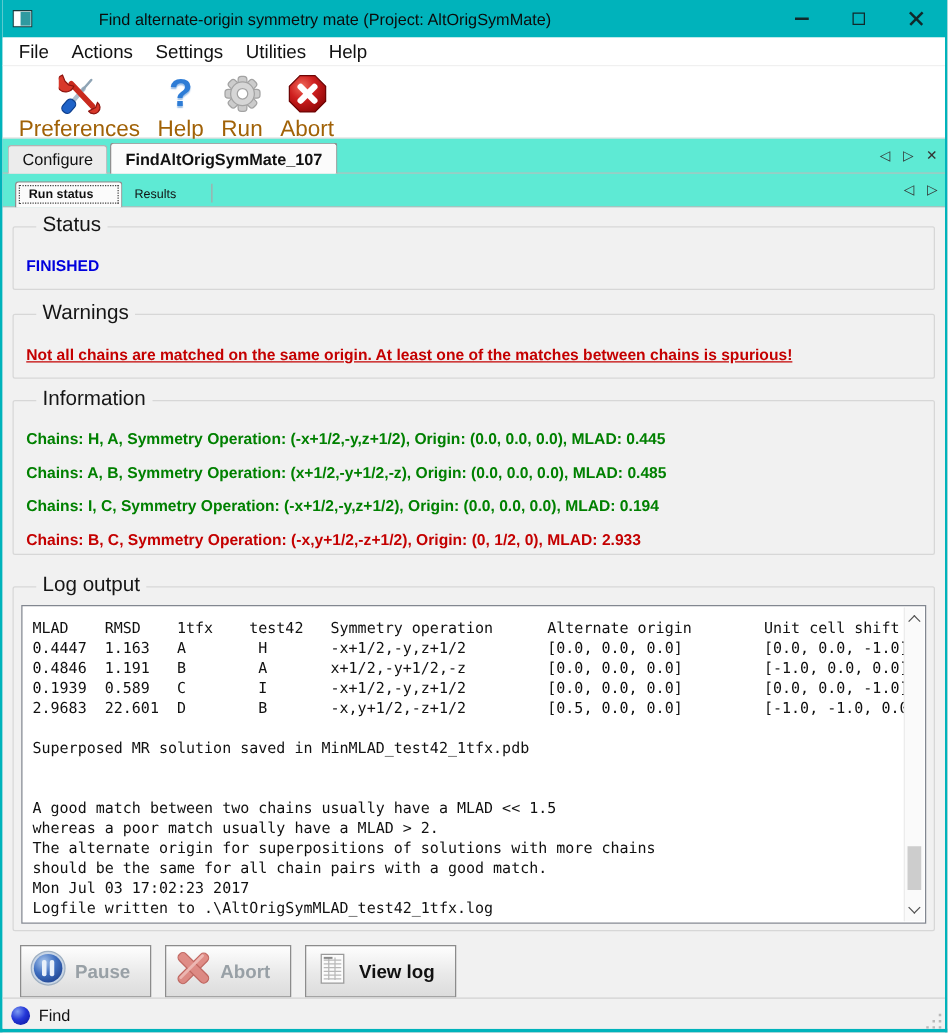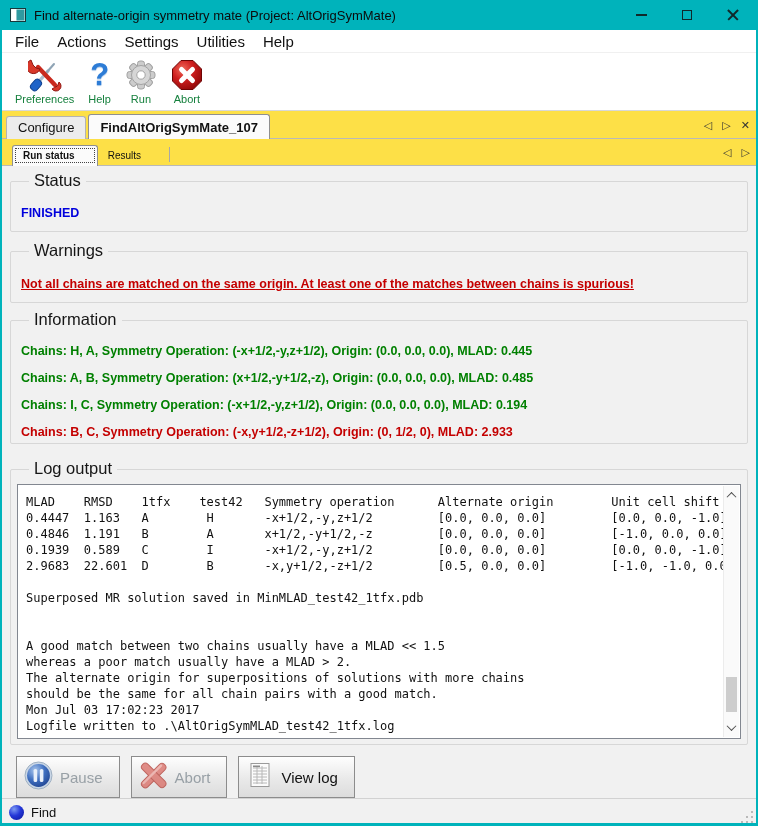--- a/index.html
+++ b/index.html
@@ -7,44 +7,44 @@
   body { font-family: "Liberation Sans", sans-serif; }
 
   .window{
     width:758px; height:826px; margin:0 auto;
     background:#f1f1f1;
     border-left:2px solid #00b3bb; border-right:2px solid #00b3bb; border-bottom:3px solid #00b3bb;
     display:flex; flex-direction:column; overflow:hidden;
   }
 
   
-  .titlebar{ height:30px; background:#00b3bb; display:flex; align-items:center; flex:0 0 auto; }
+  .titlebar{ height:30px; background:#00b3bb; display:flex; align-items:center; flex:0 0 auto;gap:45px; }
   .titlebar .app-ico{ width:16px; height:14px; margin:0 8px 0 8px; flex:0 0 auto; }
   .titlebar .t-title{ font-size:13px; color:#0b0b0b; flex:1 1 auto; white-space:nowrap; overflow:hidden; }
   .wbtns{ display:flex; height:100%; }
   .wbtn{ width:46px; height:100%; display:flex; align-items:center; justify-content:center; cursor:pointer; }
   .glyph-min{ width:11px; height:1.5px; background:#10292b; }
   .glyph-max{ width:10px; height:10px; border:1.5px solid #10292b; }
   .glyph-close{ position:relative; width:12px; height:12px; }
   .glyph-close::before,.glyph-close::after{ content:""; position:absolute; left:-1px; top:5px; width:14px; height:1.6px; background:#10292b; }
   .glyph-close::before{ transform:rotate(45deg);} .glyph-close::after{ transform:rotate(-45deg);}
 
   
   .menubar{ height:23px; background:#ffffff; display:flex; align-items:center; padding-left:4px; flex:0 0 auto; border-bottom:1px solid #f0f0f0;}
   .menu-item{ font-size:15px; color:#111; padding:2px 9px; cursor:default; }
 
   
   .toolbar{ height:58px; background:#ffffff; display:flex; align-items:flex-start; padding:3px 0 0 6px; flex:0 0 auto; border-bottom:1px solid #d8d8d8; }
   .tool{ display:flex; flex-direction:column; align-items:center; padding:1px 7px; cursor:pointer; }
   .tool .ticon{ height:36px; display:flex; align-items:center; justify-content:center; }
-  .tool .tlabel{ font-size:11px; color:#15803d; margin-top:0px; white-space:nowrap; }
+  .tool .tlabel{ font-size:18px; color:#a16207; margin-top:0px; white-space:nowrap; }
   .qmark{ font-size:31px; font-weight:bold; color:#2d7cd6; line-height:32px; text-shadow:0 1px 1px #9dbfe6; }
 
   
-  .tabrow{ background:#fde047; position:relative; flex:0 0 auto; }
+  .tabrow{ background:#5eead4; position:relative; flex:0 0 auto; }
   .tabrow1{ height:28px; padding:3px 0 0 4px; }
   .tabrow2{ height:27px; padding:3px 0 0 10px; }
   .tabrow::after{ content:""; position:absolute; left:0; right:0; bottom:0; height:1px; background:#b9b9b9; }
   .tabs{ display:flex; height:100%; align-items:flex-end; }
   .tab{ font-size:13px; color:#111; border:1px solid #b3b3b3; border-bottom:none; border-radius:3px 3px 0 0;
         padding:3px 11px 4px 11px; background:#ececec; margin-right:2px; position:relative; z-index:1; cursor:pointer; white-space:nowrap;}
   .tab.active{ background:#fbfbfb; font-weight:bold; border-color:#8f8f8f; padding-top:5px; z-index:3; }
   .subtab{ font-size:10px; color:#111; padding:4px 22px 5px 10px; cursor:pointer; white-space:nowrap; position:relative; z-index:1;}
   .subtab.active{ background:#fbfbfb; border:1px solid #8f8f8f; border-bottom:none; border-radius:3px 3px 0 0; font-weight:bold; outline:1px dotted #444; outline-offset:-4px; z-index:3;}
   .subtab-sep{ width:1px; height:15px; background:#a8a8a8; margin:0 2px 4px 6px; align-self:flex-end;}
@@ -73,21 +73,21 @@
   .sb-up{ top:2px; } .sb-dn{ bottom:2px; }
   .chev{ width:7px; height:7px; border-left:1.7px solid #4f4f4f; border-top:1.7px solid #4f4f4f; }
   .chev.up{ transform:rotate(45deg) translate(1px,1px); }
   .chev.dn{ transform:rotate(225deg) translate(1px,1px); }
   .sb-thumb{ position:absolute; left:2px; right:2px; top:76%; height:14%; background:#cdcdcd; cursor:pointer; }
 
   
   .btnrow{ display:flex; gap:11px; margin:11px 0 0 6px; }
   .abtn{ display:flex; align-items:center; gap:7px; height:42px; padding:0 16px 0 7px;
          border:1px solid #8c8c8c; background:linear-gradient(#fefefe,#e9e9e9 55%,#dcdcdc); cursor:pointer; }
-  .abtn .blabel{ font-size:15px; font-weight:normal; color:#111; }
+  .abtn .blabel{ font-size:15px; font-weight:bold; color:#111; }
   .abtn.disabled{ cursor:default; }
   .abtn.disabled .blabel{ color:#98a0a6; }
 
   
   .statusbar{ height:28px; background:#f1f1f1; border-top:1px solid #d2d2d2; display:flex; align-items:center; padding-left:7px; flex:0 0 auto; position:relative;}
   .sphere{ width:15px; height:15px; border-radius:50%; margin-right:7px;
            background:radial-gradient(circle at 34% 28%, #7d9bf2 0%, #2437d8 45%, #0a1397 100%); }
   .sb-text{ font-size:13px; color:#111; }
   .grip{ position:absolute; right:3px; bottom:3px; width:12px; height:12px; }
   .grip i{ position:absolute; width:2.5px; height:2.5px; background:#b9b9b9; }

